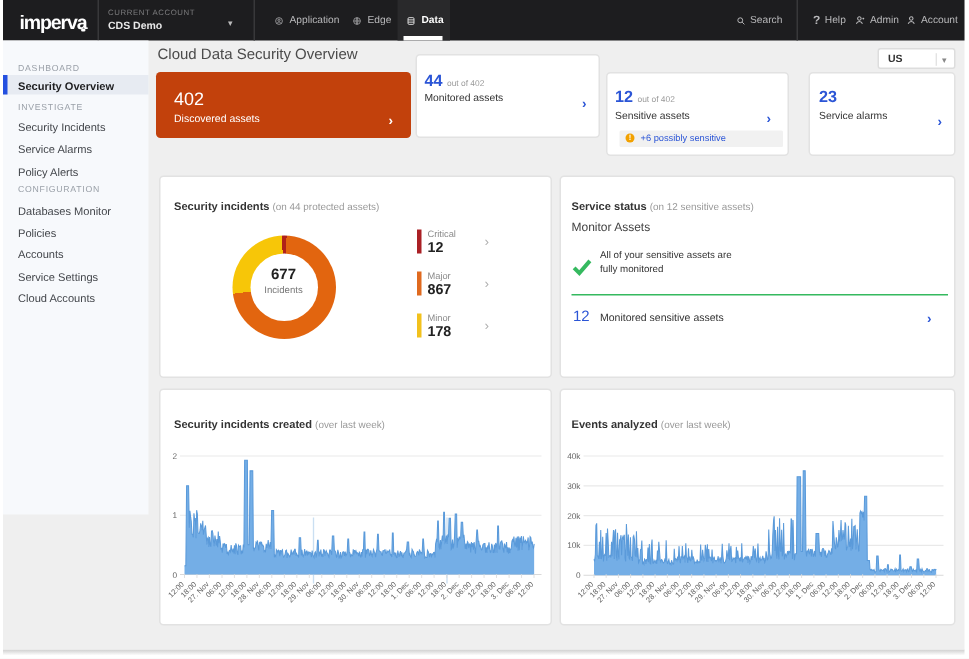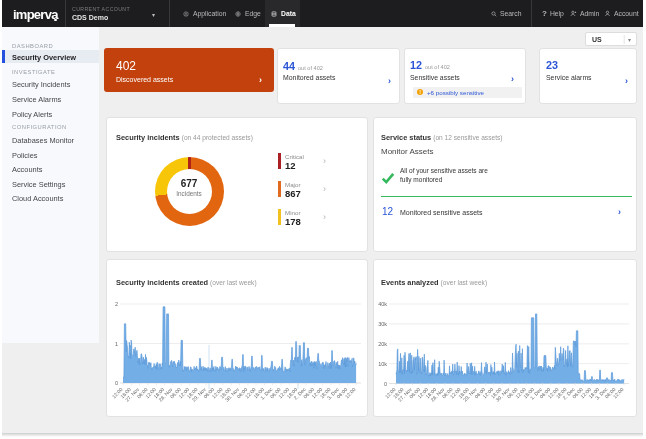--- a/index.html
+++ b/index.html
@@ -120,33 +120,34 @@
     <div class="sitem" style="top:67.5px">Service Alarms</div>
     <div class="sitem" style="top:82.5px">Policy Alerts</div>
     <div class="sec" style="top:96.5px">CONFIGURATION</div>
     <div class="sitem" style="top:108.5px">Databases Monitor</div>
     <div class="sitem" style="top:123.5px">Policies</div>
     <div class="sitem" style="top:138px">Accounts</div>
     <div class="sitem" style="top:152.5px">Service Settings</div>
     <div class="sitem" style="top:167px">Cloud Accounts</div>
   </div>
 
+  <div class="h1">Cloud Data Security Overview</div>
   <div class="usbox">
     <span style="position:absolute;left:6px;top:3px;font-size:7px;color:#333;font-weight:bold">US</span>
     <span style="position:absolute;left:37px;top:1px;color:#ddd;font-size:9px">|</span>
     <span style="position:absolute;left:42px;top:3px;color:#888;font-size:6px">▾</span>
   </div>
 </div>
 
 <div class="bluecard">
   <div style="position:absolute;left:12px;top:11px;font-size:12px;">402</div>
   <div style="position:absolute;left:12px;top:28px;font-size:7px;">Discovered assets</div>
   <div class="chev" style="left:155px;top:27px;color:#fff">›</div>
 </div>
-<div class="card" style="left:277px;top:48px;width:123px;height:56px">
+<div class="card" style="left:277px;top:36px;width:123px;height:56px">
   <span class="bignum" style="position:absolute;left:5px;top:10.5px">44</span>
   <span class="outof" style="position:absolute;left:20px;top:15.5px">out of 402</span>
   <span class="cardlabel" style="position:absolute;left:5px;top:25px">Monitored assets</span>
   <span class="chev" style="left:110px;top:27px">›</span>
 </div>
 <div class="card" style="left:404px;top:47.5px;width:122px;height:56px">
   <span class="bignum" style="position:absolute;left:5px;top:10.5px">12</span>
   <span class="outof" style="position:absolute;left:20px;top:15.5px">out of 402</span>
   <span class="cardlabel" style="position:absolute;left:5px;top:25px">Sensitive assets</span>
   <span class="chev" style="left:106px;top:25px">›</span>

